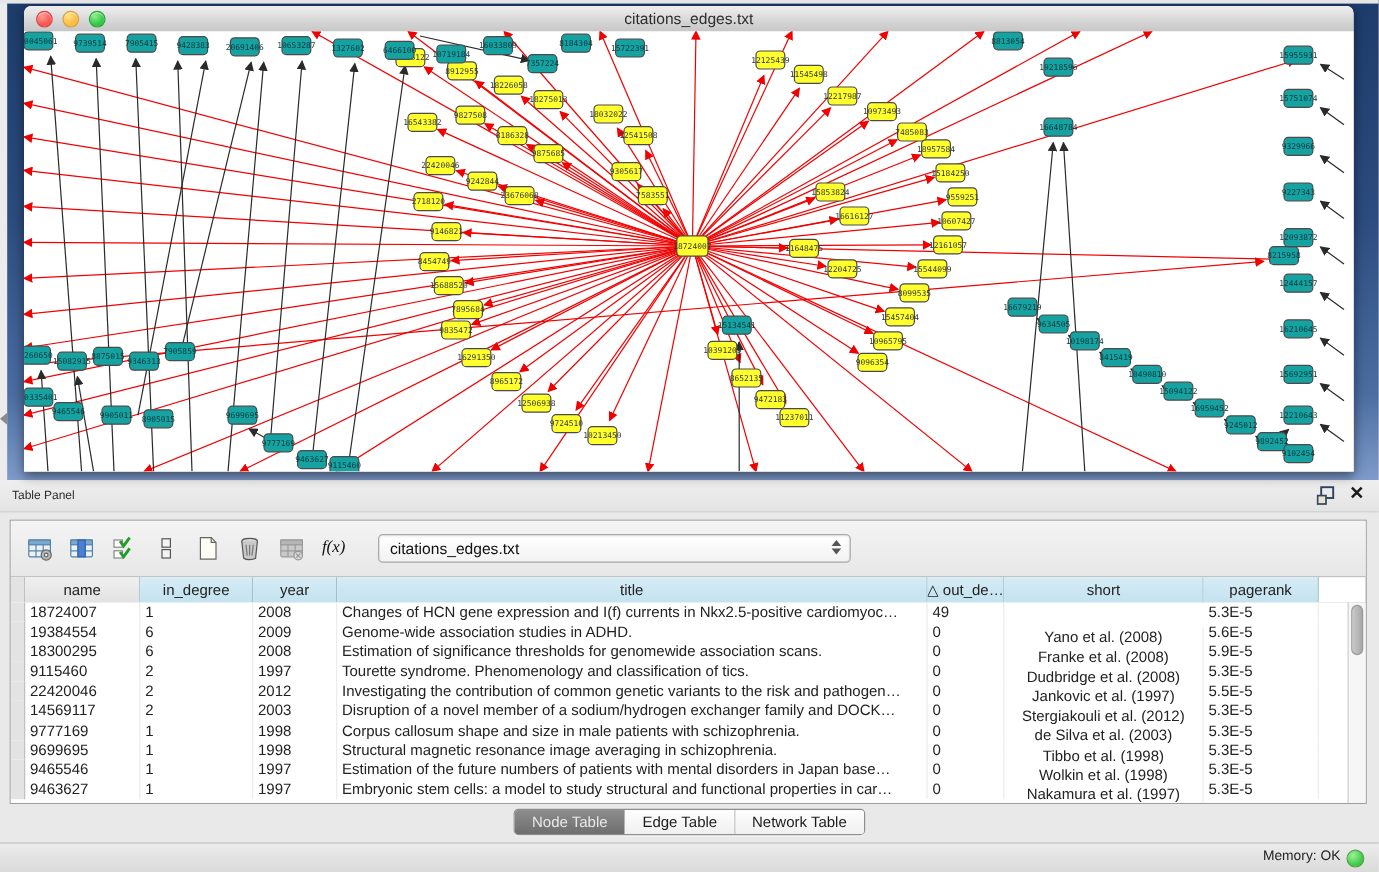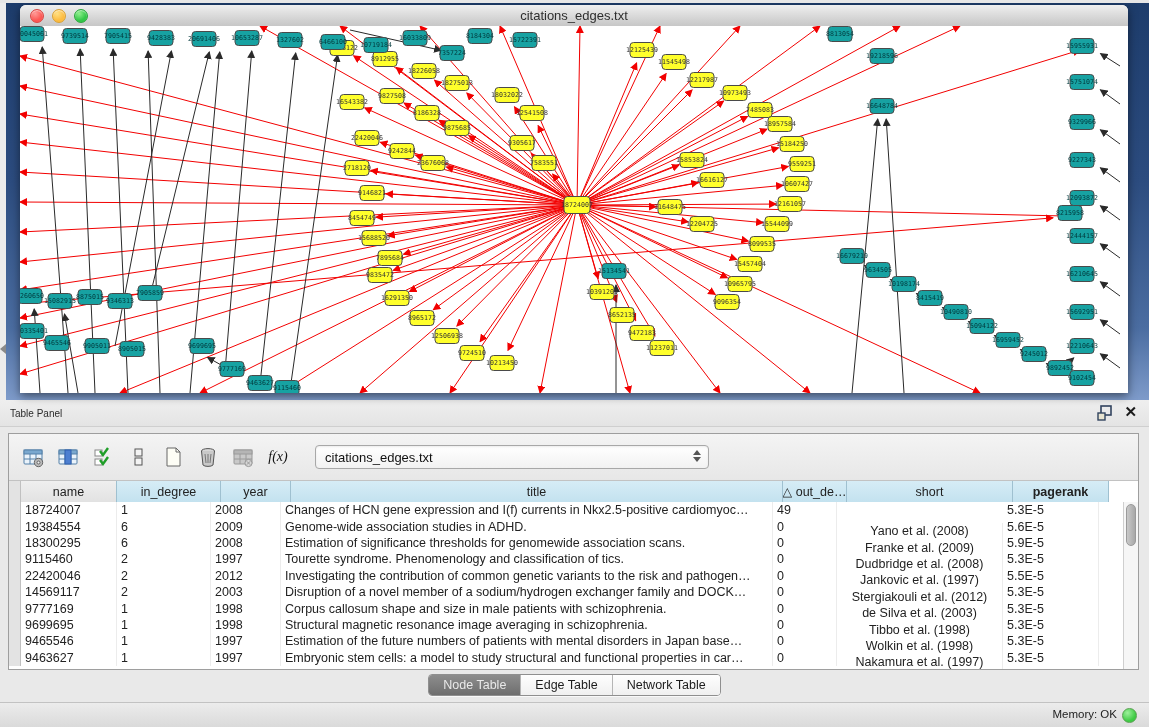--- a/index.html
+++ b/index.html
@@ -709,46 +709,46 @@
           <span class="stepper">
             <i class="up"></i>
             <i class="dn"></i>
           </span>
         </div>
       </div>
     <div id="grid">
       <div id="grid-header">
           <div class="hcell gutter" style="width: 12px;"></div>
           <div class="hcell plain" style="width: 96px;">name</div>
-          <div class="hcell" style="width: 104px;">in_degree</div>
+          <div class="hcell" style="width: 94px;">in_degree</div>
           <div class="hcell" style="width: 70px;">year</div>
           <div class="hcell" style="width: 492px;">title</div>
           <div class="hcell" style="width: 64px;">△ out_de…</div>
           <div class="hcell" style="width: 166px;">short</div>
-          <div class="hcell" style="width: 96px; font-weight: bold;">pagerank</div>
+          <div class="hcell" style="width: 96px;">pagerank</div>
         </div>
       <div id="grid-rows">
           <div class="grow">
             <div class="rcell gutter" style="width: 12px;"></div>
             <div class="rcell" style="width: 96px;">18724007</div>
             <div class="rcell" style="width: 94px;">1</div>
             <div class="rcell" style="width: 70px;">2008</div>
             <div class="rcell" style="width: 492px;">Changes of HCN gene expression and I(f) currents in Nkx2.5-positive cardiomyoc…</div>
             <div class="rcell" style="width: 64px;">49</div>
             <div class="rcell center" style="width: 166px;">Yano et al. (2008)</div>
             <div class="rcell" style="width: 96px;">5.3E-5</div>
           </div>
           <div class="grow">
             <div class="rcell gutter" style="width: 12px;"></div>
             <div class="rcell" style="width: 96px;">19384554</div>
             <div class="rcell" style="width: 94px;">6</div>
             <div class="rcell" style="width: 70px;">2009</div>
             <div class="rcell" style="width: 492px;">Genome-wide association studies in ADHD.</div>
             <div class="rcell" style="width: 64px;">0</div>
-            <div class="rcell center" style="width: 166px;">Franke et al. (2009)</div>
+            <div class="rcell center" style="width: 166px;">Franke et al. (2008)</div>
             <div class="rcell" style="width: 96px;">5.6E-5</div>
           </div>
           <div class="grow">
             <div class="rcell gutter" style="width: 12px;"></div>
             <div class="rcell" style="width: 96px;">18300295</div>
             <div class="rcell" style="width: 94px;">6</div>
             <div class="rcell" style="width: 70px;">2008</div>
             <div class="rcell" style="width: 492px;">Estimation of significance thresholds for genomewide association scans.</div>
             <div class="rcell" style="width: 64px;">0</div>
             <div class="rcell center" style="width: 166px;">Dudbridge et al. (2008)</div>

